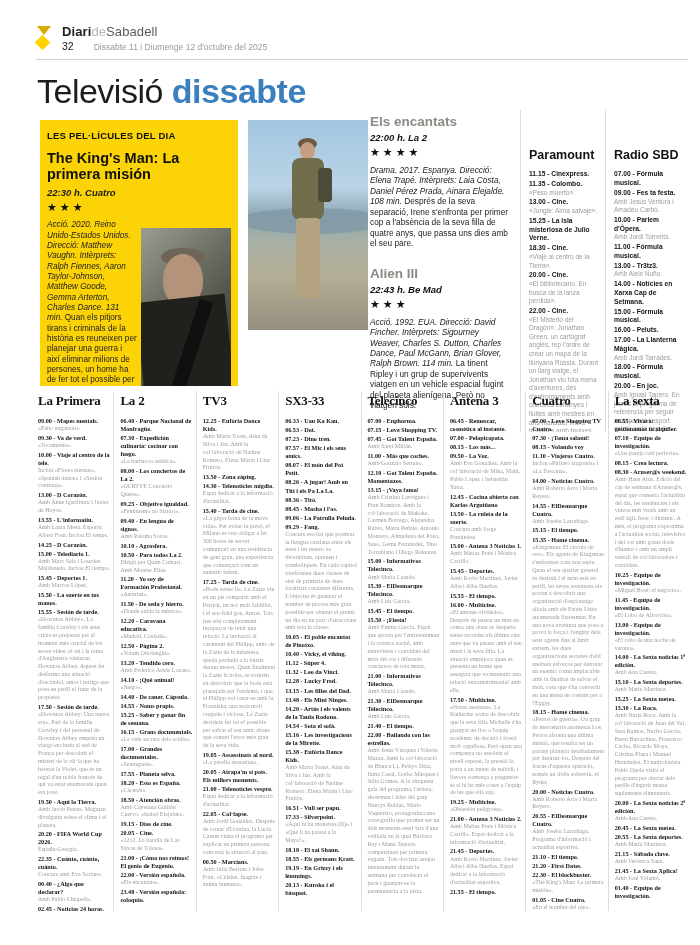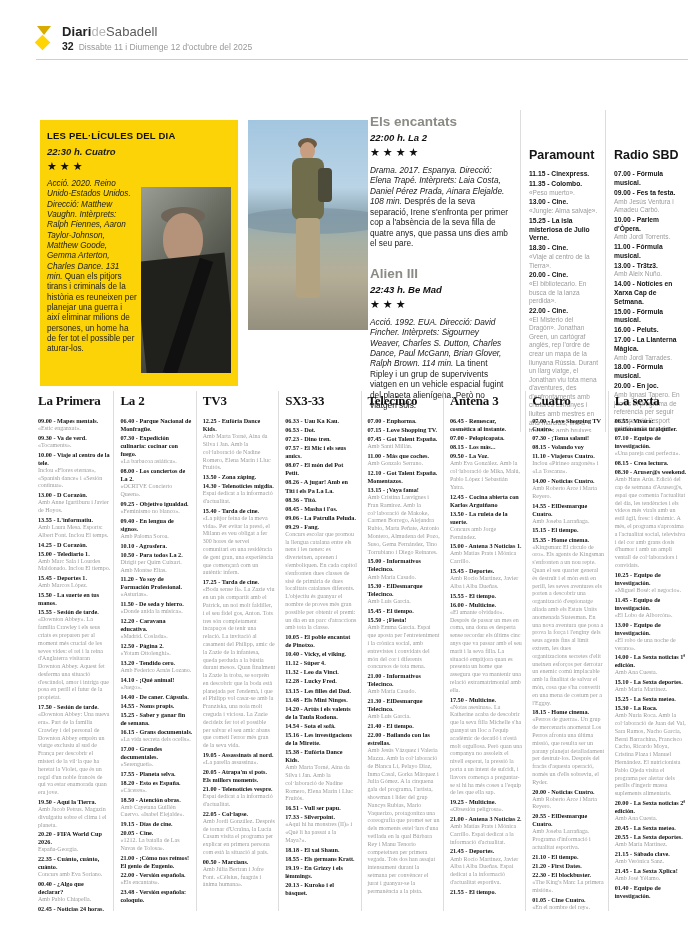--- a/index.html
+++ b/index.html
@@ -11,21 +11,21 @@
   .hdr { position:absolute; left:36px; top:24px; width:652px; height:36px; border-bottom:1px solid #cfcfcf; }
   .logo { position:absolute; left:0; top:2px; width:17px; height:30px; }
   .logo .half { position:absolute; left:1px; top:0; width:0; height:0;
     border-left:7px solid transparent; border-right:7px solid transparent; border-top:9px solid #d8ab00; }
   .logo .diamond { position:absolute; left:1px; top:11px; width:11px; height:11px; background:#ffd400; transform:rotate(45deg); }
   .brand { position:absolute; left:26px; top:0; font-size:13px; letter-spacing:0.1px; }
   .brand .b1 { font-weight:bold; color:#222; }
   .brand .b2 { color:#b5b5b5; }
   .brand .b3 { color:#5a5a5a; }
   .folio { position:absolute; left:26px; top:16px; font-size:8.5px; color:#999; }
-  .folio .num { font-weight:bold; font-size:10.5px; color:#222; margin-right:5px; }
+  .folio .num { font-weight:normal; font-size:10.5px; color:#222; margin-right:20px; }
 
   
   .page-title { position:absolute; left:37px; top:72px; font-size:34px; letter-spacing:-0.5px; }
   .page-title .t1 { font-weight:normal; color:#1d1d1d; }
   .page-title .t2 { font-weight:bold; color:#3a7fbe; }
 
   
   .ybox { position:absolute; left:40px; top:120px; width:198px; height:266px; background:#fbd306; padding:10px 7px; overflow:hidden; }
   .ybox .label { font-size:9.5px; font-weight:bold; color:#111; letter-spacing:0.2px; }
   .ybox h2 { font-size:14.5px; font-weight:bold; line-height:1.12; margin-top:9px; color:#111; }
@@ -83,23 +83,25 @@
 
   <div class="hdr">
     <div class="logo">
       <div class="half"></div>
       <div class="diamond"></div>
     </div>
     <div class="brand"><span class="b1">Diari</span><span class="b2">de</span><span class="b3">Sabadell</span></div>
     <div class="folio"><span class="num">32</span><span>Dissabte 11 i Diumenge 12 d'octubre del 2025</span></div>
   </div>
 
+  <div class="page-title"><span class="t1">Televisió </span><span class="t2">dissabte</span></div>
 
   <div class="ybox">
     <div class="label">LES PEL·LÍCULES DEL DIA</div>
+    <h2>The King's Man: La primera misión</h2>
     <div class="time">22:30 h. Cuatro</div>
     <div class="stars">★★★</div>
     <div class="body">
       <div class="photo-man">
         <div class="hair"></div>
         <div class="face"></div>
         <div class="coat"></div>
         <div class="strap"></div>
       </div>
       <span class="credits">Acció. 2020. Reino Unido-Estados Unidos. Direcció: Matthew Vaughn. Intèrprets: Ralph Fiennes, Aaron Taylor-Johnson, Matthew Goode, Gemma Arterton, Charles Dance. 131 min.</span>

